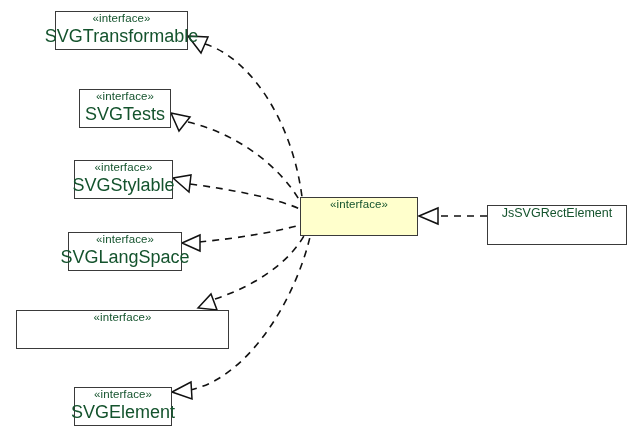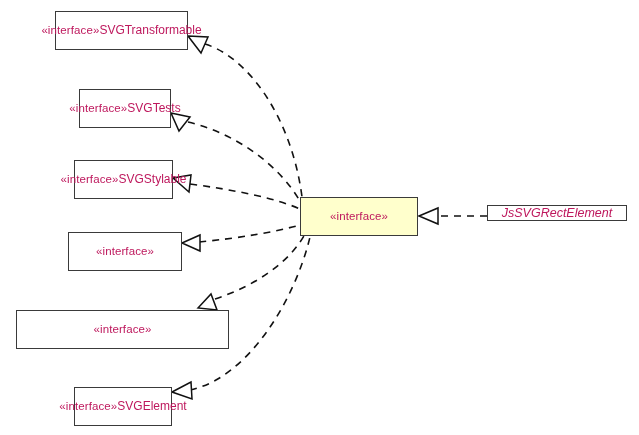--- a/index.html
+++ b/index.html
@@ -21,38 +21,37 @@
     top: 0;
     width: 639px;
     height: 435px;
   }
   .uml-node {
     position: absolute;
     box-sizing: border-box;
     border: 1px solid #3a3a3a;
     background: #ffffff;
     display: flex;
-    flex-direction: row;
+    flex-direction: column;
     align-items: center;
-    justify-content: center;
     line-height: 1.18;
-    color: #be185d;
+    color: #14532d;
     z-index: 5;
   }
   .uml-node.highlight {
     background: #ffffcc;
     border-color: #3a3a3a;
   }
   .stereotype {
     font-size: 11.5px;
     letter-spacing: 0.1px;
     white-space: nowrap;
   }
   .node-name {
-    font-size: 12px;
+    font-size: 18px;
     white-space: nowrap;
   }
   .node-name-only {
     font-size: 12.5px;
     white-space: nowrap;
   }
 </style>
 </head>
 <body>
 
@@ -106,32 +105,33 @@
     <div class="node-name">SVGTests</div>
   </div>
 
   <div class="uml-node" style="left:74px; top:160px; width:99px; height:39px;">
     <div class="stereotype">«interface»</div>
     <div class="node-name">SVGStylable</div>
   </div>
 
   <div class="uml-node" style="left:68px; top:232px; width:114px; height:39px;">
     <div class="stereotype">«interface»</div>
+    <div class="node-name">SVGLangSpace</div>
   </div>
 
   <div class="uml-node" style="left:16px; top:310px; width:213px; height:39px;">
     <div class="stereotype">«interface»</div>
   </div>
 
   <div class="uml-node" style="left:74px; top:387px; width:98px; height:39px;">
     <div class="stereotype">«interface»</div>
     <div class="node-name">SVGElement</div>
   </div>
 
   <div class="uml-node highlight" style="left:300px; top:197px; width:118px; height:39px;">
     <div class="stereotype">«interface»</div>
   </div>
 
-  <div class="uml-node" style="left:487px; top:205px; width:140px; height:16px;font-style:italic;">
+  <div class="uml-node" style="left:487px; top:205px; width:140px; height:40px;">
     <div class="node-name-only">JsSVGRectElement</div>
   </div>
 
 </div>
 
 </body></html>

